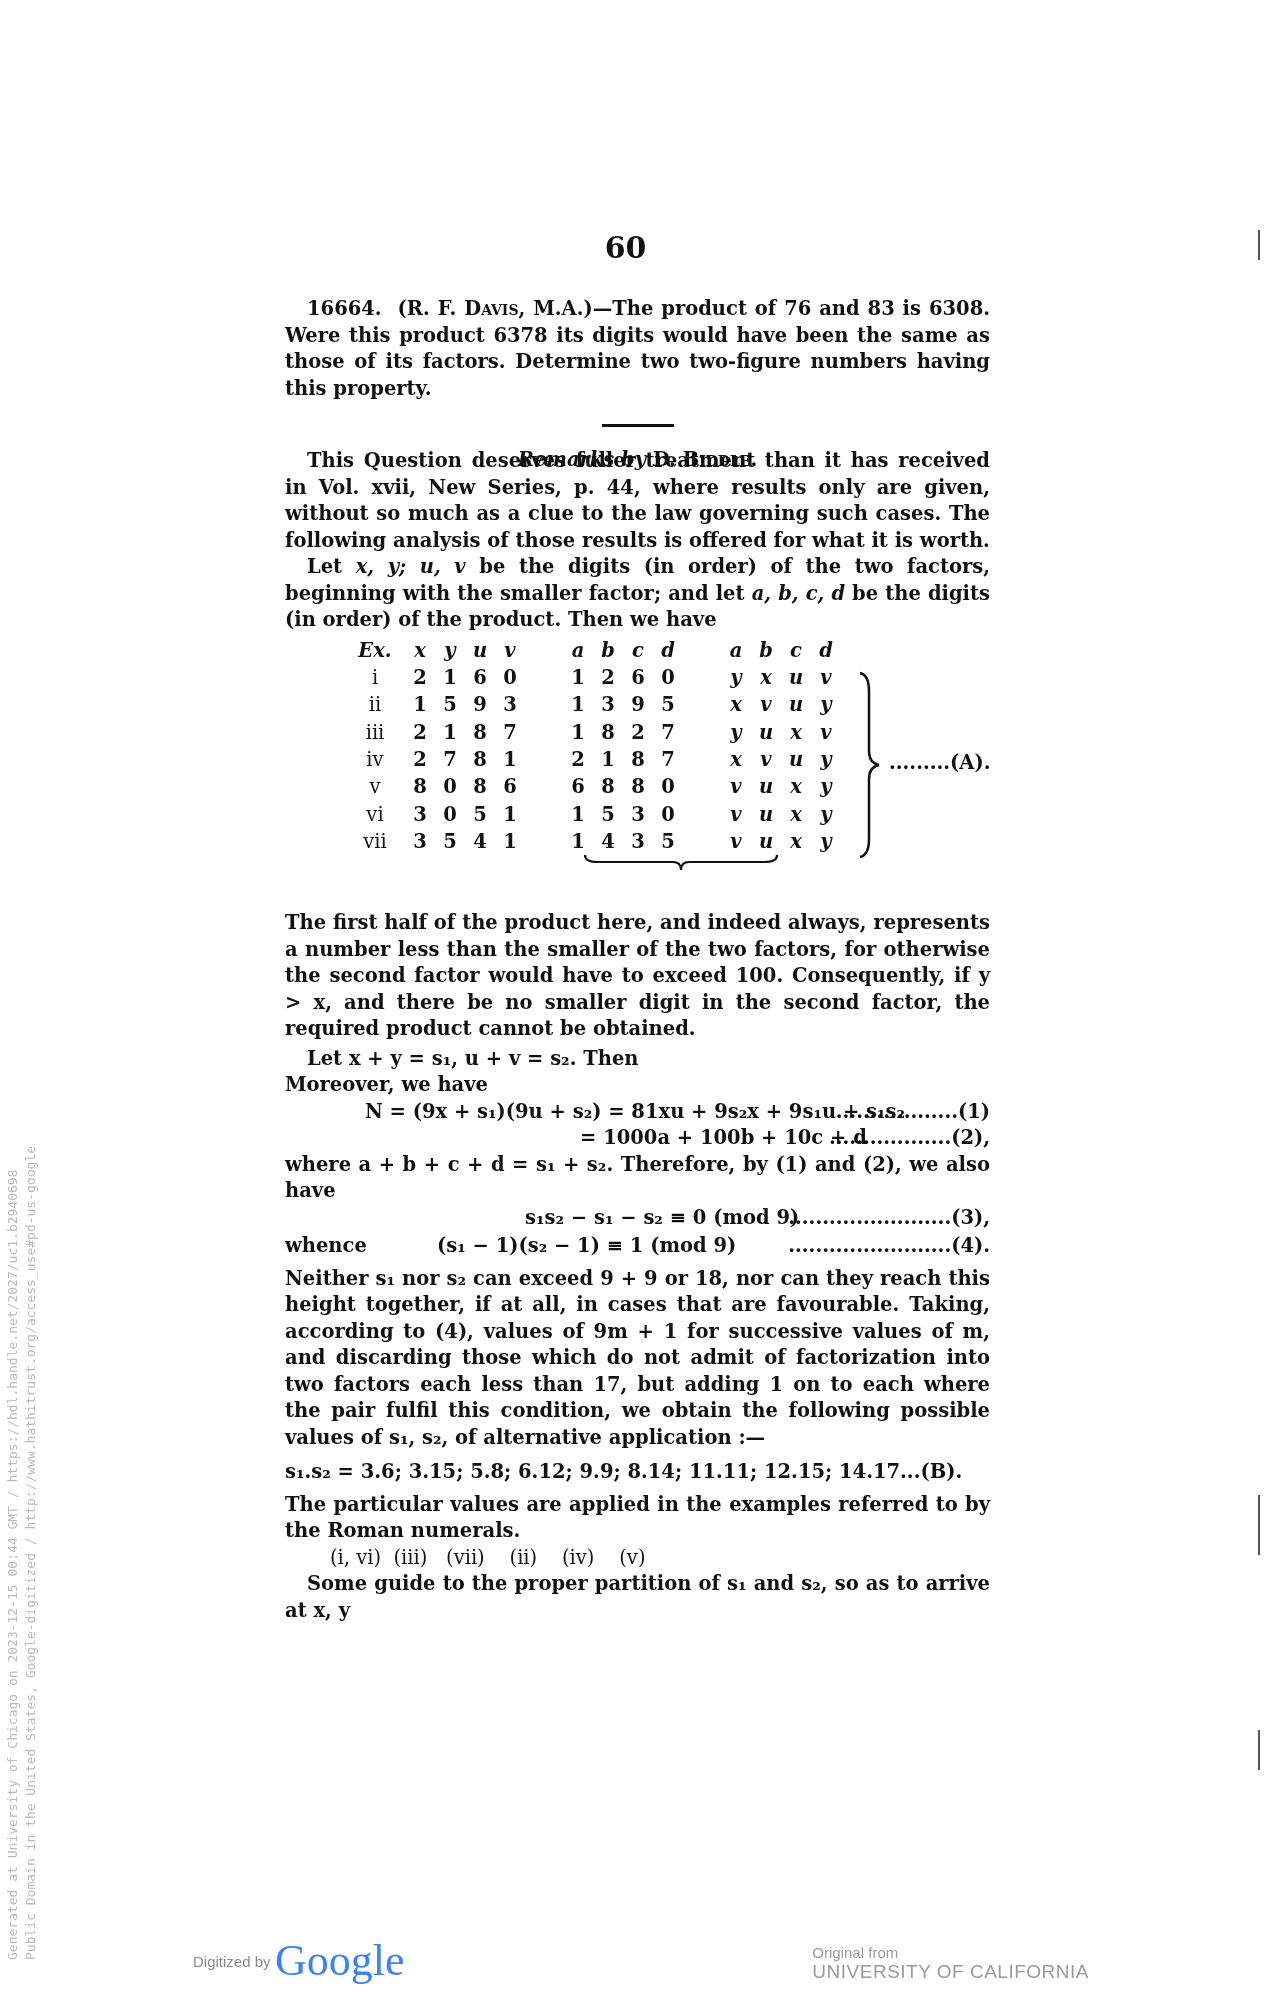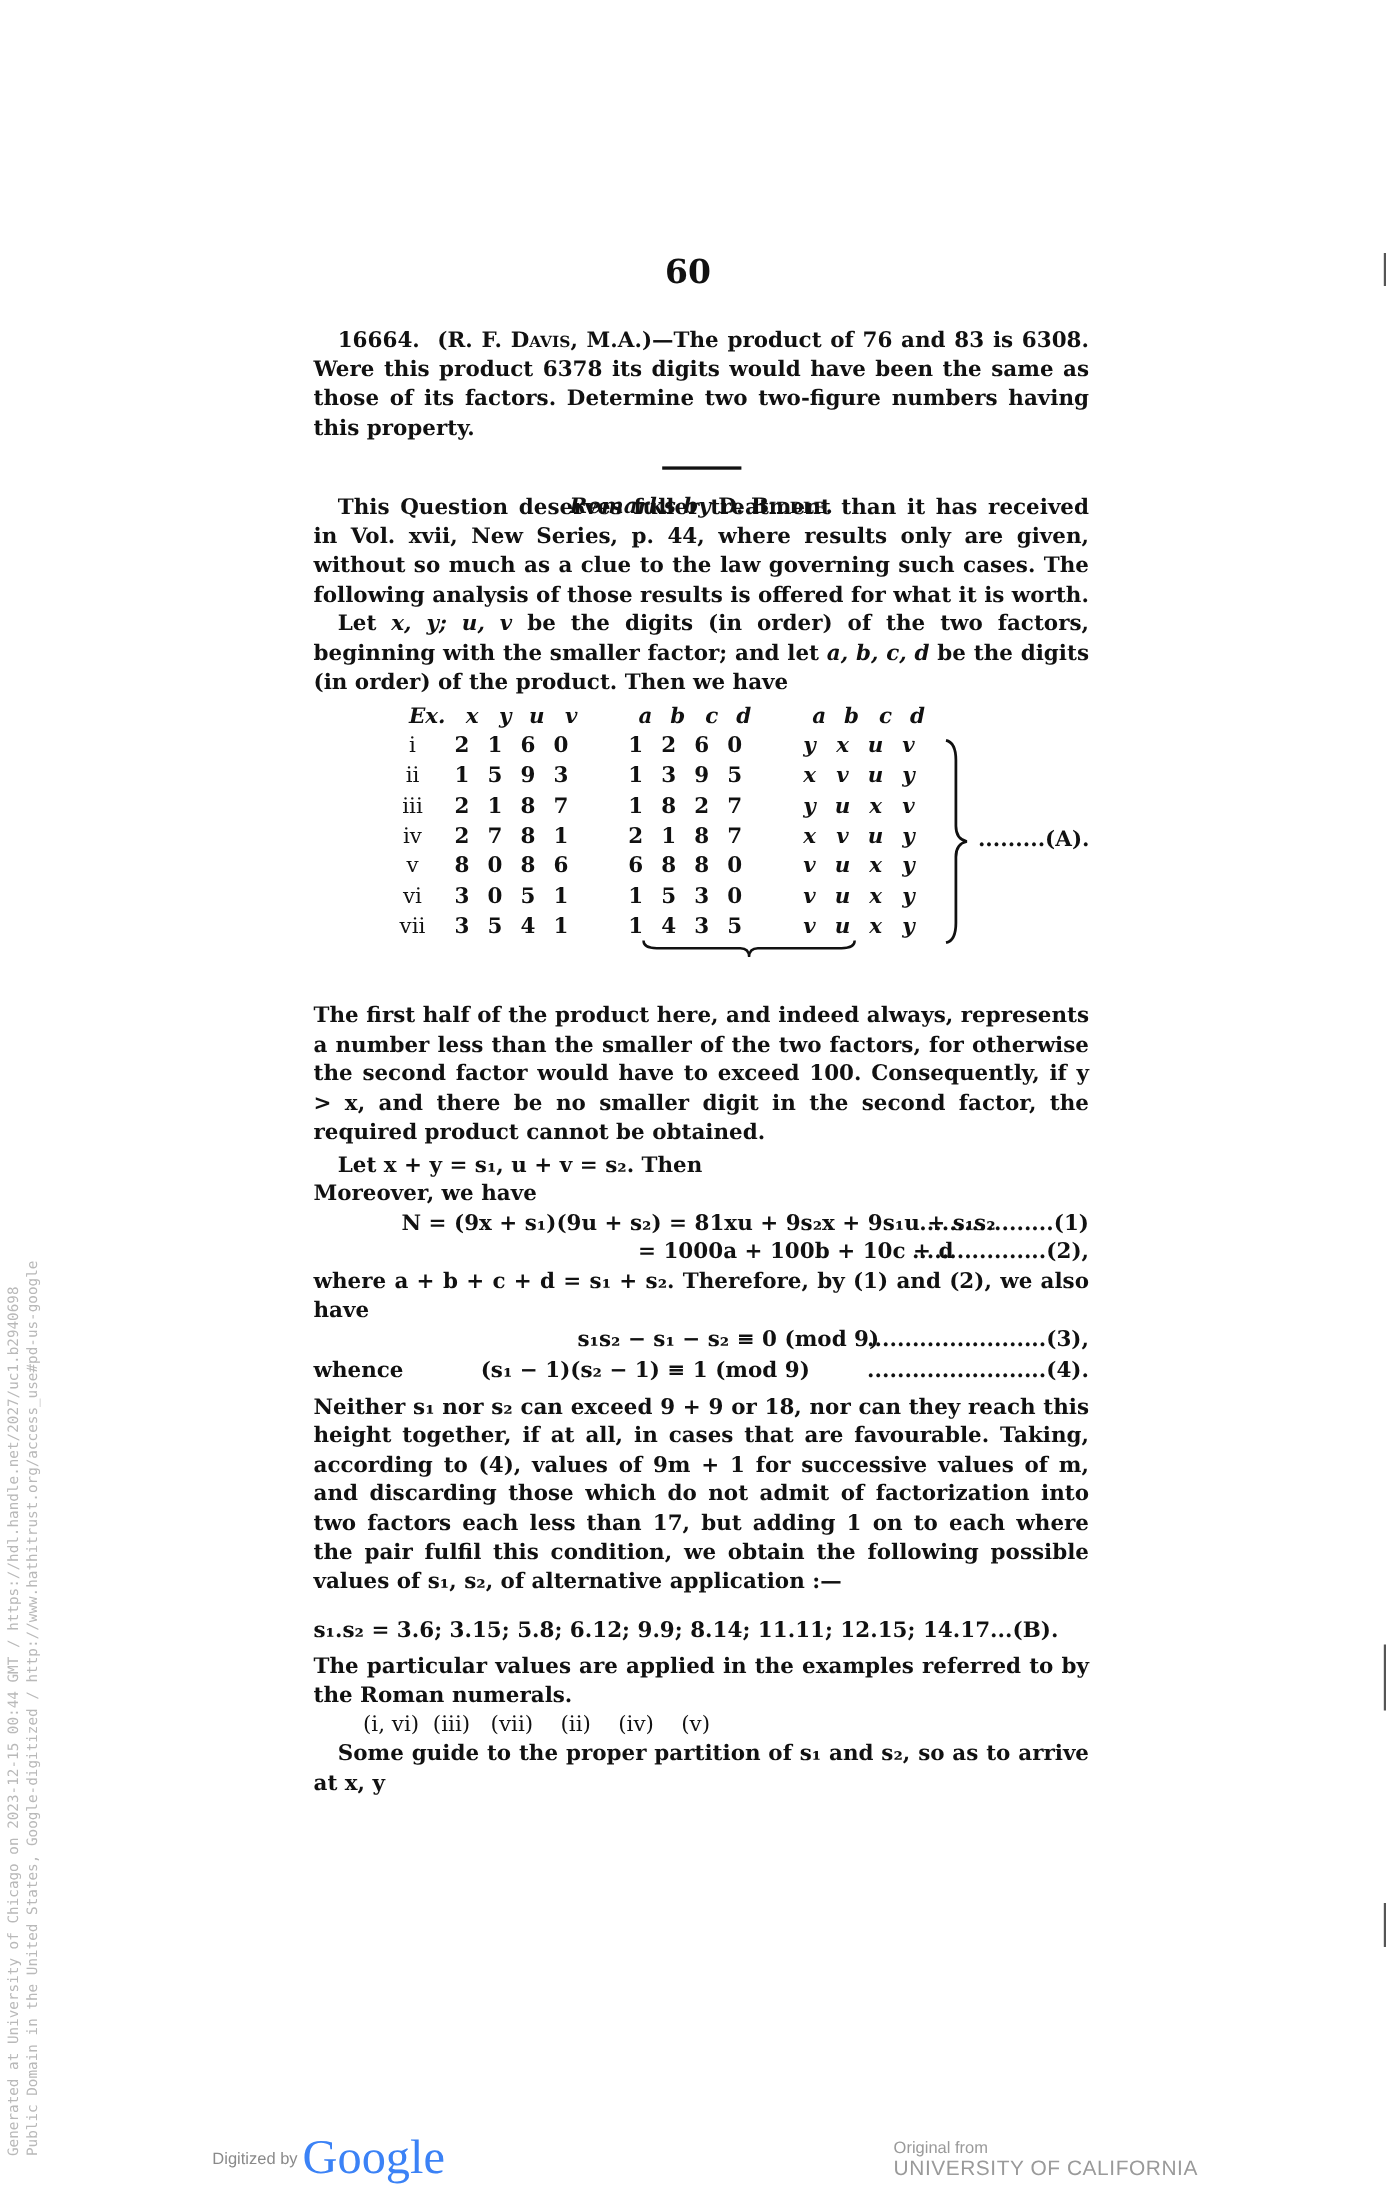--- a/index.html
+++ b/index.html
@@ -11,21 +11,21 @@
   .col { position: absolute; left: 285px; width: 705px; font-size: 19.5px; line-height: 26.5px;
          font-weight: bold; text-align: justify; }
   .para { margin: 0; }
   .indent { text-indent: 22px; }
   .rule { width: 72px; height: 3px; background: #111; margin: 22px auto 20px auto; }
   .center { text-align: center; }
   .it { font-style: italic; }
   .sc { font-variant: small-caps; }
   table.ex { border-collapse: collapse; margin: 4px 0 0 60px; font-size: 19.5px; }
   table.ex td, table.ex th { padding: 0 0 0 0; height: 27.3px; text-align: center; font-weight: bold; }
-  table.ex th { font-style: italic; text-align: right; }
+  table.ex th { font-style: italic; }
   .c-ex { width: 60px; }
   .c-d { width: 30px; }
   .gap { width: 38px; }
   .eqline { position: relative; height: 26.5px; }
   .eqtag { position: absolute; right: 0; }
   .watermark { position: absolute; left: 4px; top: 1960px; transform-origin: 0 0; transform: rotate(-90deg);
                font-family: "DejaVu Sans Mono", "Liberation Mono", monospace; font-size: 13px; color: #b9b9b9;
                line-height: 18px; white-space: nowrap; }
   .footer-left { position: absolute; left: 193px; top: 1935px; color: #8a8a8a;
                  font-family: "Liberation Sans", "DejaVu Sans", sans-serif; }
@@ -225,21 +225,21 @@
     <div class="eqline">
       <span style="position:absolute; left:240px;">s₁s₂ − s₁ − s₂ ≡ 0  (mod 9)</span>
       <span class="eqtag">........................(3),</span>
     </div>
     <div class="eqline" style="margin-top:2px;">
       <span style="position:absolute; left:0;">whence</span>
       <span style="position:absolute; left:152px;">(s₁ − 1)(s₂ − 1) ≡ 1  (mod 9)</span>
       <span class="eqtag">........................(4).</span>
     </div>
     <p class="para" style="margin-top:6px;">Neither s₁ nor s₂ can exceed 9 + 9 or 18, nor can they reach this height together, if at all, in cases that are favourable. Taking, according to (4), values of 9m + 1 for successive values of m, and discarding those which do not admit of factorization into two factors each less than 17, but adding 1 on to each where the pair fulfil this condition, we obtain the following possible values of s₁, s₂, of alternative application :—</p>
-    <p class="para" style="margin-top:18px; white-space:nowrap;">s₁.s₂ = 3.6; 3.15; 5.8; 6.12; 9.9; 8.14; 11.11; 12.15; 14.17...(B).</p>
+    <p class="para" style="margin-top:8px; white-space:nowrap;">s₁.s₂ = 3.6; 3.15; 5.8; 6.12; 9.9; 8.14; 11.11; 12.15; 14.17...(B).</p>
     <p class="para" style="margin-top:6px;">The particular values are applied in the examples referred to by the Roman numerals.</p>
     <p class="para" style="padding-left:45px; white-space:pre; font-weight:normal;">(i, vi)  (iii)   (vii)    (ii)    (iv)    (v)</p>
     <p class="para indent">Some guide to the proper partition of s₁ and s₂, so as to arrive at x, y</p>
   </div>
 
   <div class="edge-mark" style="left:1258px; top:230px; height:30px;"></div>
   <div class="edge-mark" style="left:1258px; top:1495px; height:60px;"></div>
   <div class="edge-mark" style="left:1258px; top:1730px; height:40px;"></div>
 
   <div class="watermark">

